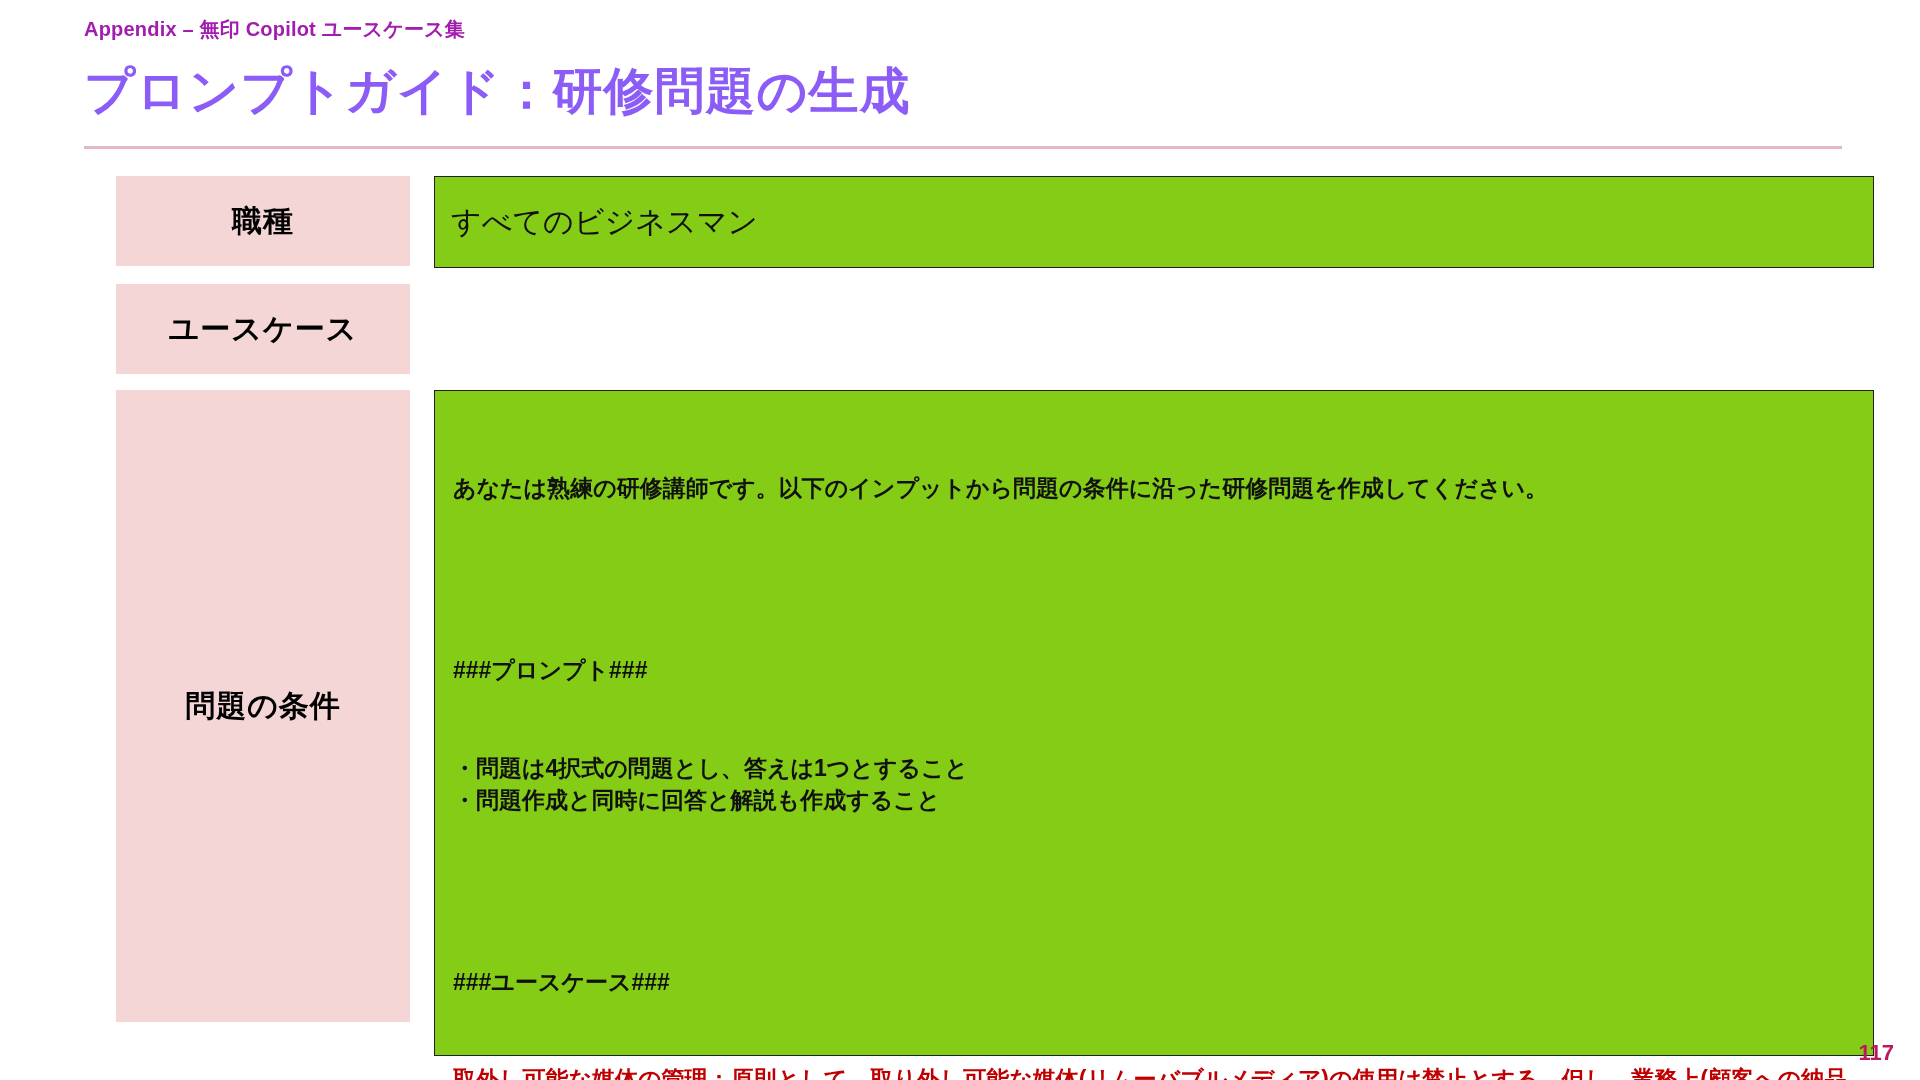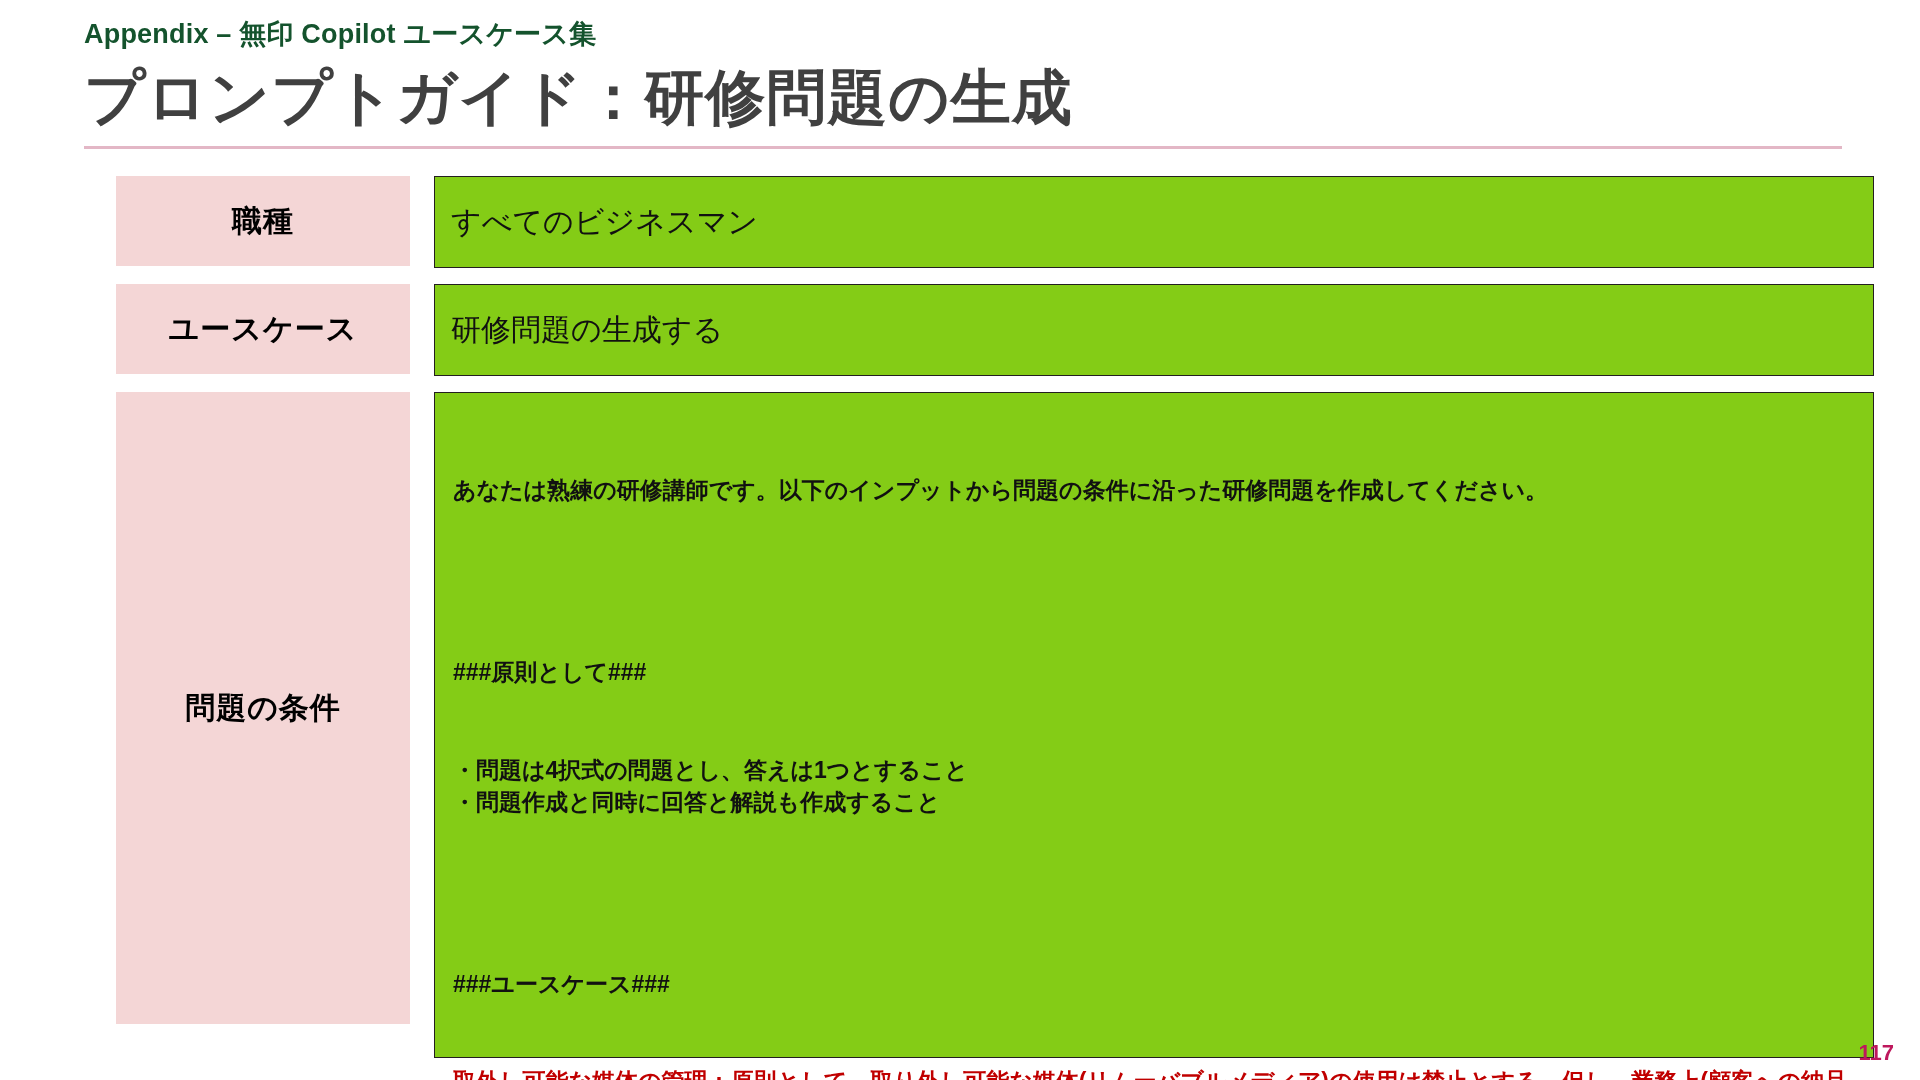--- a/index.html
+++ b/index.html
@@ -19,35 +19,35 @@
   .slide {
     position: absolute;
     inset: 0;
     padding: 0;
   }
 
   .eyebrow {
     position: absolute;
     left: 84px;
     top: 16px;
-    font-size: 27px;
+    font-size: 20px;
     font-weight: bold;
     letter-spacing: 0.2px;
-    color: #14532d;
+    color: #a21caf;
     white-space: nowrap;
   }
 
   .title {
     position: absolute;
     left: 84px;
     top: 58px;
-    font-size: 60px;
+    font-size: 50px;
     font-weight: bold;
     letter-spacing: 1px;
-    color: #404040;
+    color: #8b5cf6;
     white-space: nowrap;
   }
 
   .title-rule {
     position: absolute;
     left: 84px;
     top: 146px;
     width: 1758px;
     height: 3px;
     background: #e3b7c6;
@@ -139,30 +139,29 @@
 
   <div class="rows">
 
     <div class="row row-shokushu">
       <div class="row-label">職種</div>
       <div class="row-value">すべてのビジネスマン</div>
     </div>
 
     <div class="row row-usecase">
       <div class="row-label">ユースケース</div>
-      <div class="row-value">研修問題の生成する</div>
     </div>
 
     <div class="row row-prompt">
       <div class="row-label">問題の条件</div>
       <div class="row-value">
         <div class="prompt-body">
           <div class="blk">あなたは熟練の研修講師です。以下のインプットから問題の条件に沿った研修問題を作成してください。</div>
           <div class="gap"></div>
-          <div class="blk">###原則として###</div>
+          <div class="blk">###プロンプト###</div>
           <div class="blk">・問題は4択式の問題とし、答えは1つとすること
 ・問題作成と同時に回答と解説も作成すること</div>
           <div class="gap"></div>
           <div class="blk">###ユースケース###</div>
           <div class="blk red">取外し可能な媒体の管理：原則として、取り外し可能な媒体(リムーバブルメディア)の使用は禁止とする。但し、業務上(顧客への納品や検証等)のため、取り外し可能な媒体へ情報を書き込む場合は、別途定める手順に基づいて申請して、書き込み装置を使用する。</div>
           
           
           
         </div>
       </div>

